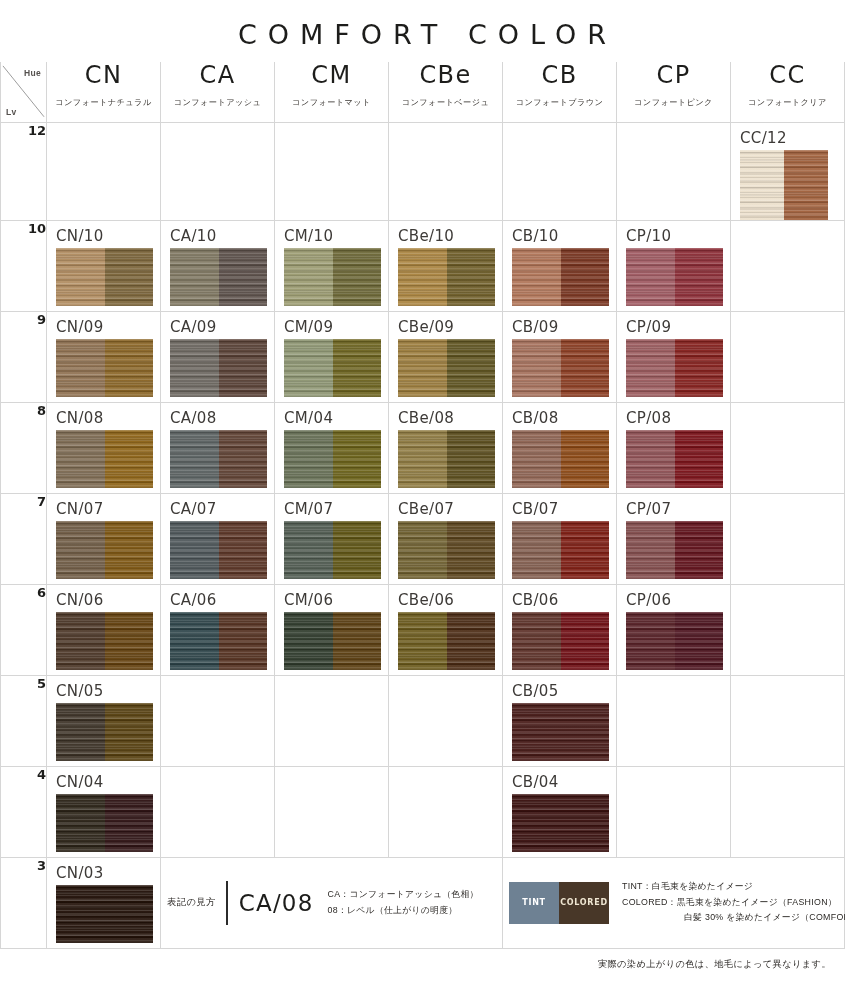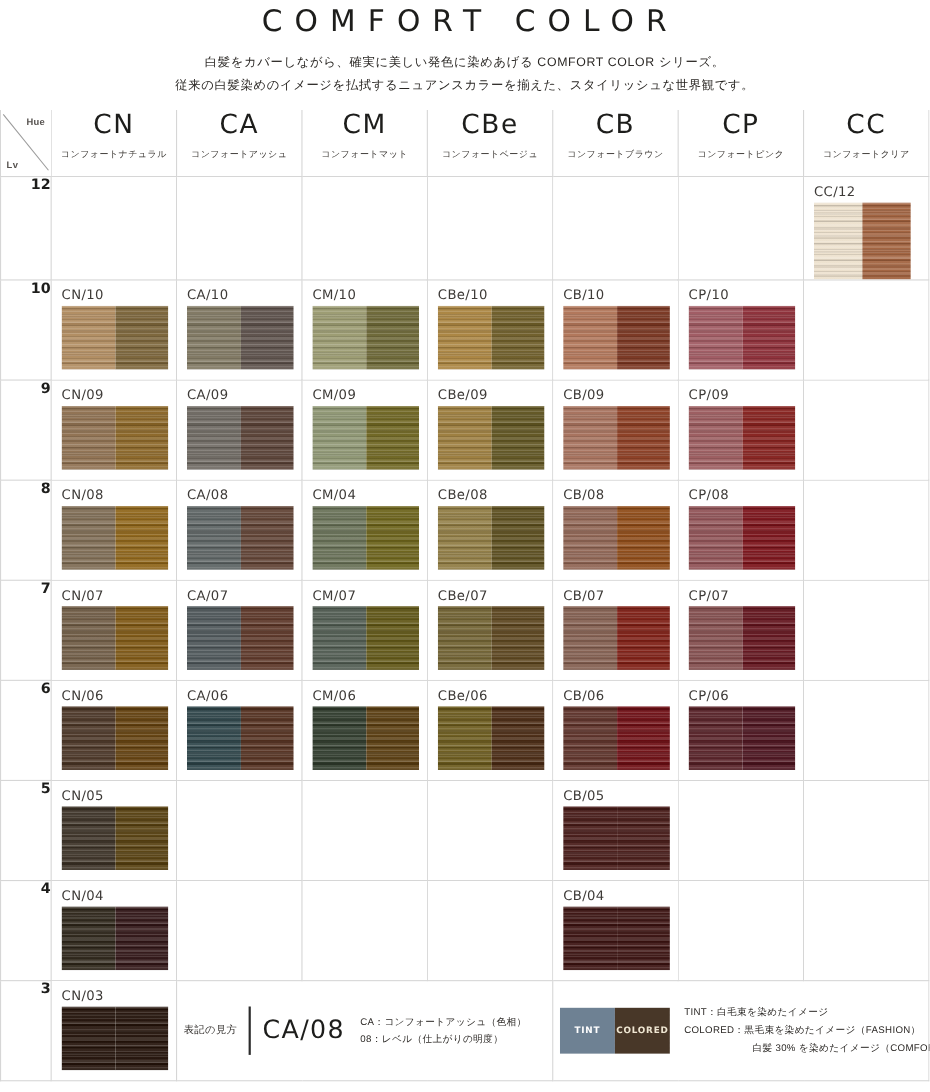--- a/index.html
+++ b/index.html
@@ -17,21 +17,21 @@
     background: #fff;
   }
 
   
   .hdr-title {
     text-align: center;
     font-size: 27px;
     letter-spacing: 11px;
     font-weight: 400;
     color: #1d1d1b;
-    padding-top: 4px;
+    padding-top: 19px;
     padding-left: 10px;
     font-family: "DejaVu Sans", sans-serif;
   }
   .hdr-sub {
     text-align: center;
     font-size: 11.2px;
     color: #2a2724;
     letter-spacing: 0.6px;
     margin-top: 12px;
     line-height: 1.85;
@@ -97,21 +97,21 @@
     text-align: right;
     vertical-align: middle;
     font-size: 13px;
     font-weight: 700;
     color: #1d1d1b;
     font-family: "DejaVu Sans", sans-serif;
   }
 
   .swcell { height: 91px; position: relative; }
   .swcell .lbl {
-    font-size: 12px;
+    font-size: 15px;
     color: #3d3a37;
     letter-spacing: .35px;
     padding: 6px 0 0 9px;
     font-family: "DejaVu Sans", sans-serif;
   }
   .sw {
     margin: 3px 0 0 9px;
     width: 97px; height: 58px;
     display: flex;
     position: relative;
@@ -210,24 +210,20 @@
     letter-spacing: .4px;
     padding: 9px 14px 0 0;
   }
 </style>
 </head>
 <body>
 
 <div id="page">
 
   <div class="hdr-title">COMFORT COLOR</div>
-  <div class="hdr-sub">
-    <div>白髪をカバーしながら、確実に美しい発色に染めあげる COMFORT COLOR シリーズ。</div>
-    <div>従来の白髪染めのイメージを払拭するニュアンスカラーを揃えた、スタイリッシュな世界観です。</div>
-  </div>
 
   <table class="chart">
     <colgroup>
       <col class="c-lv">
         <col class="c-col">
         <col class="c-col">
         <col class="c-col">
       <col class="c-col">
         <col class="c-col">
         <col class="c-col">

